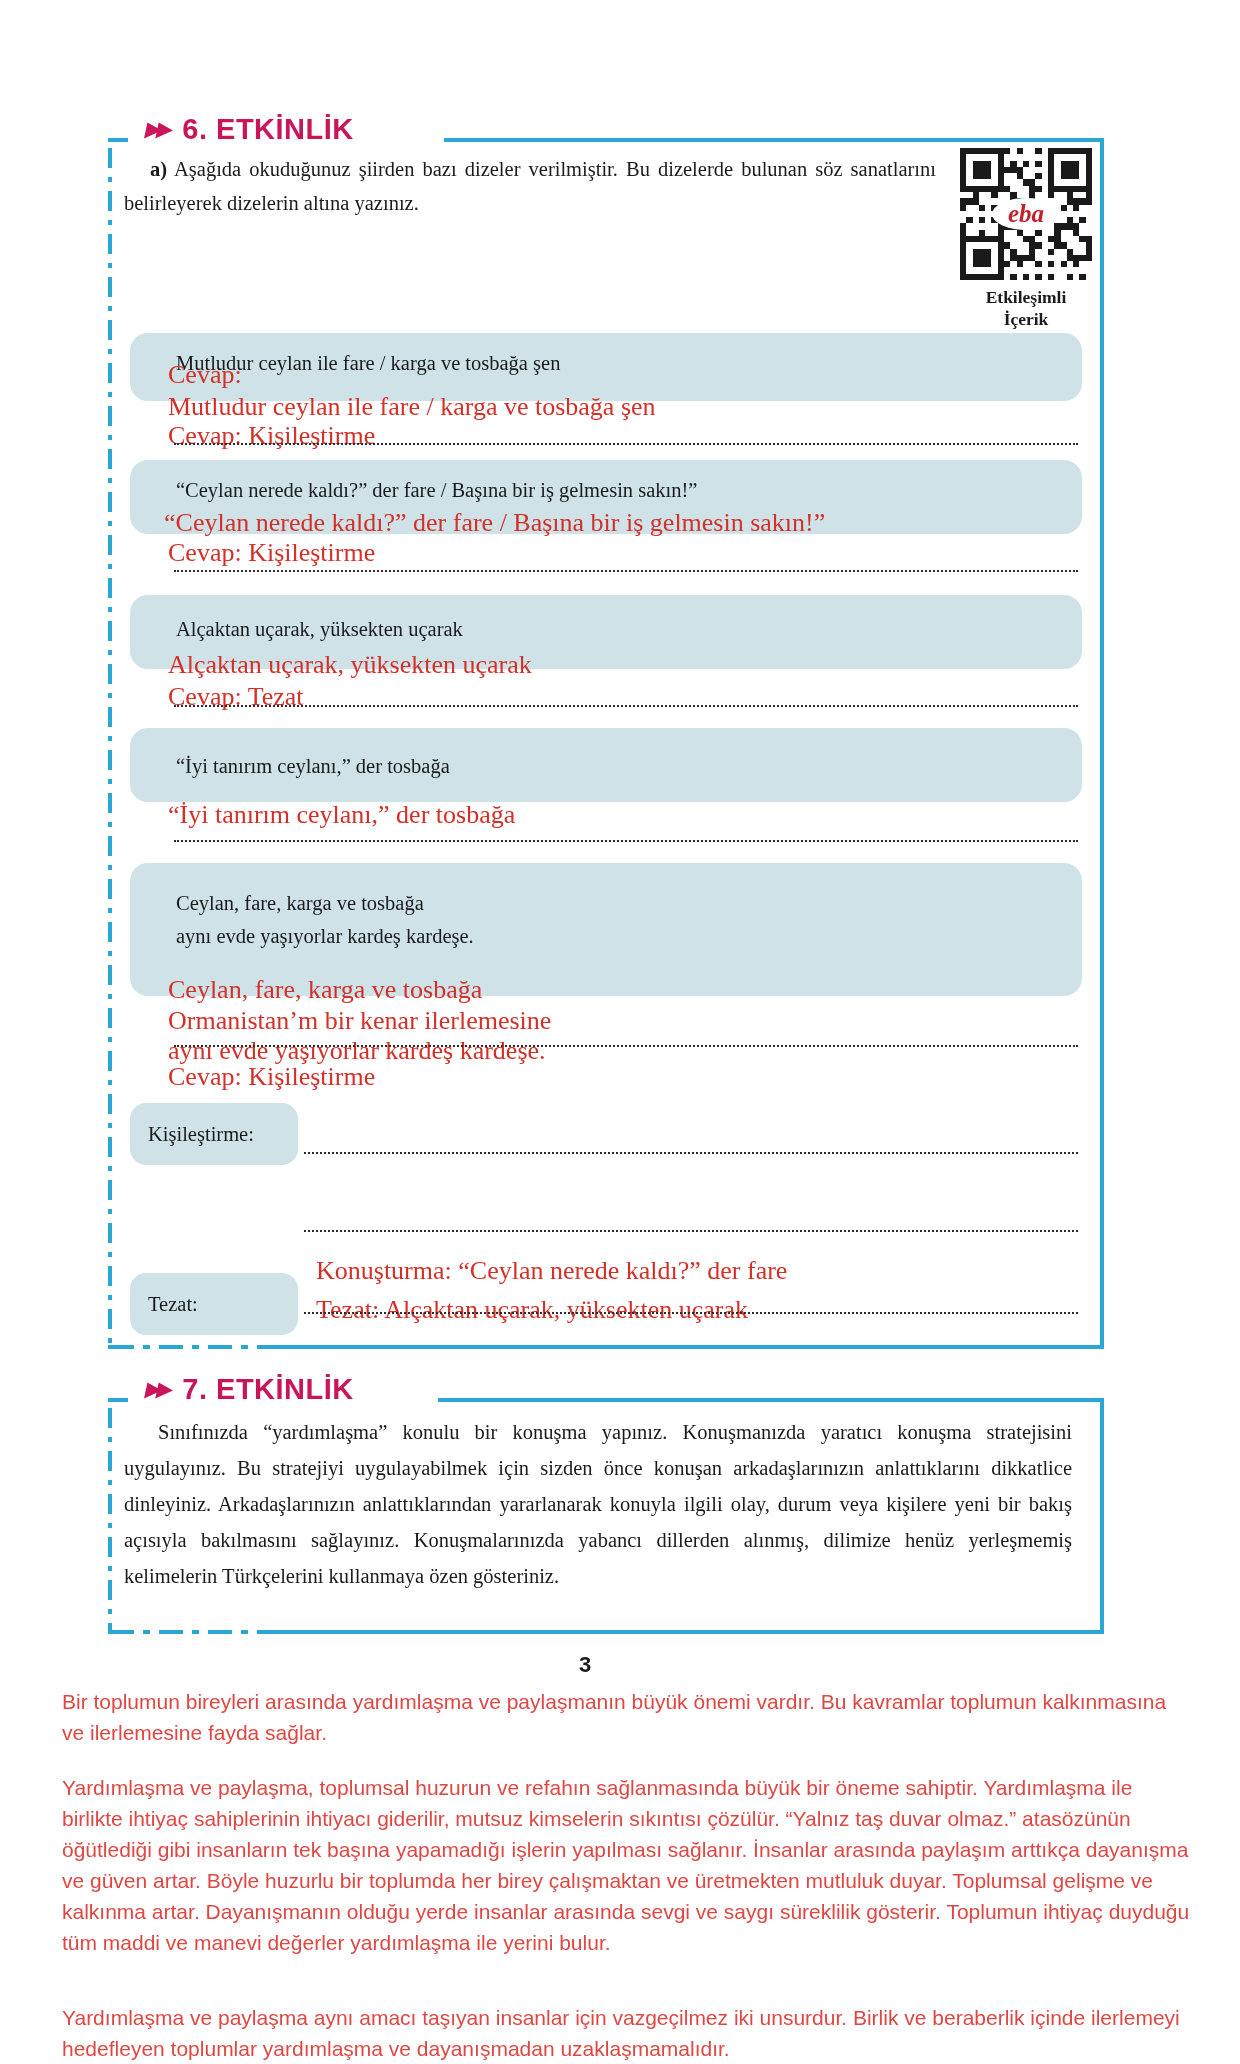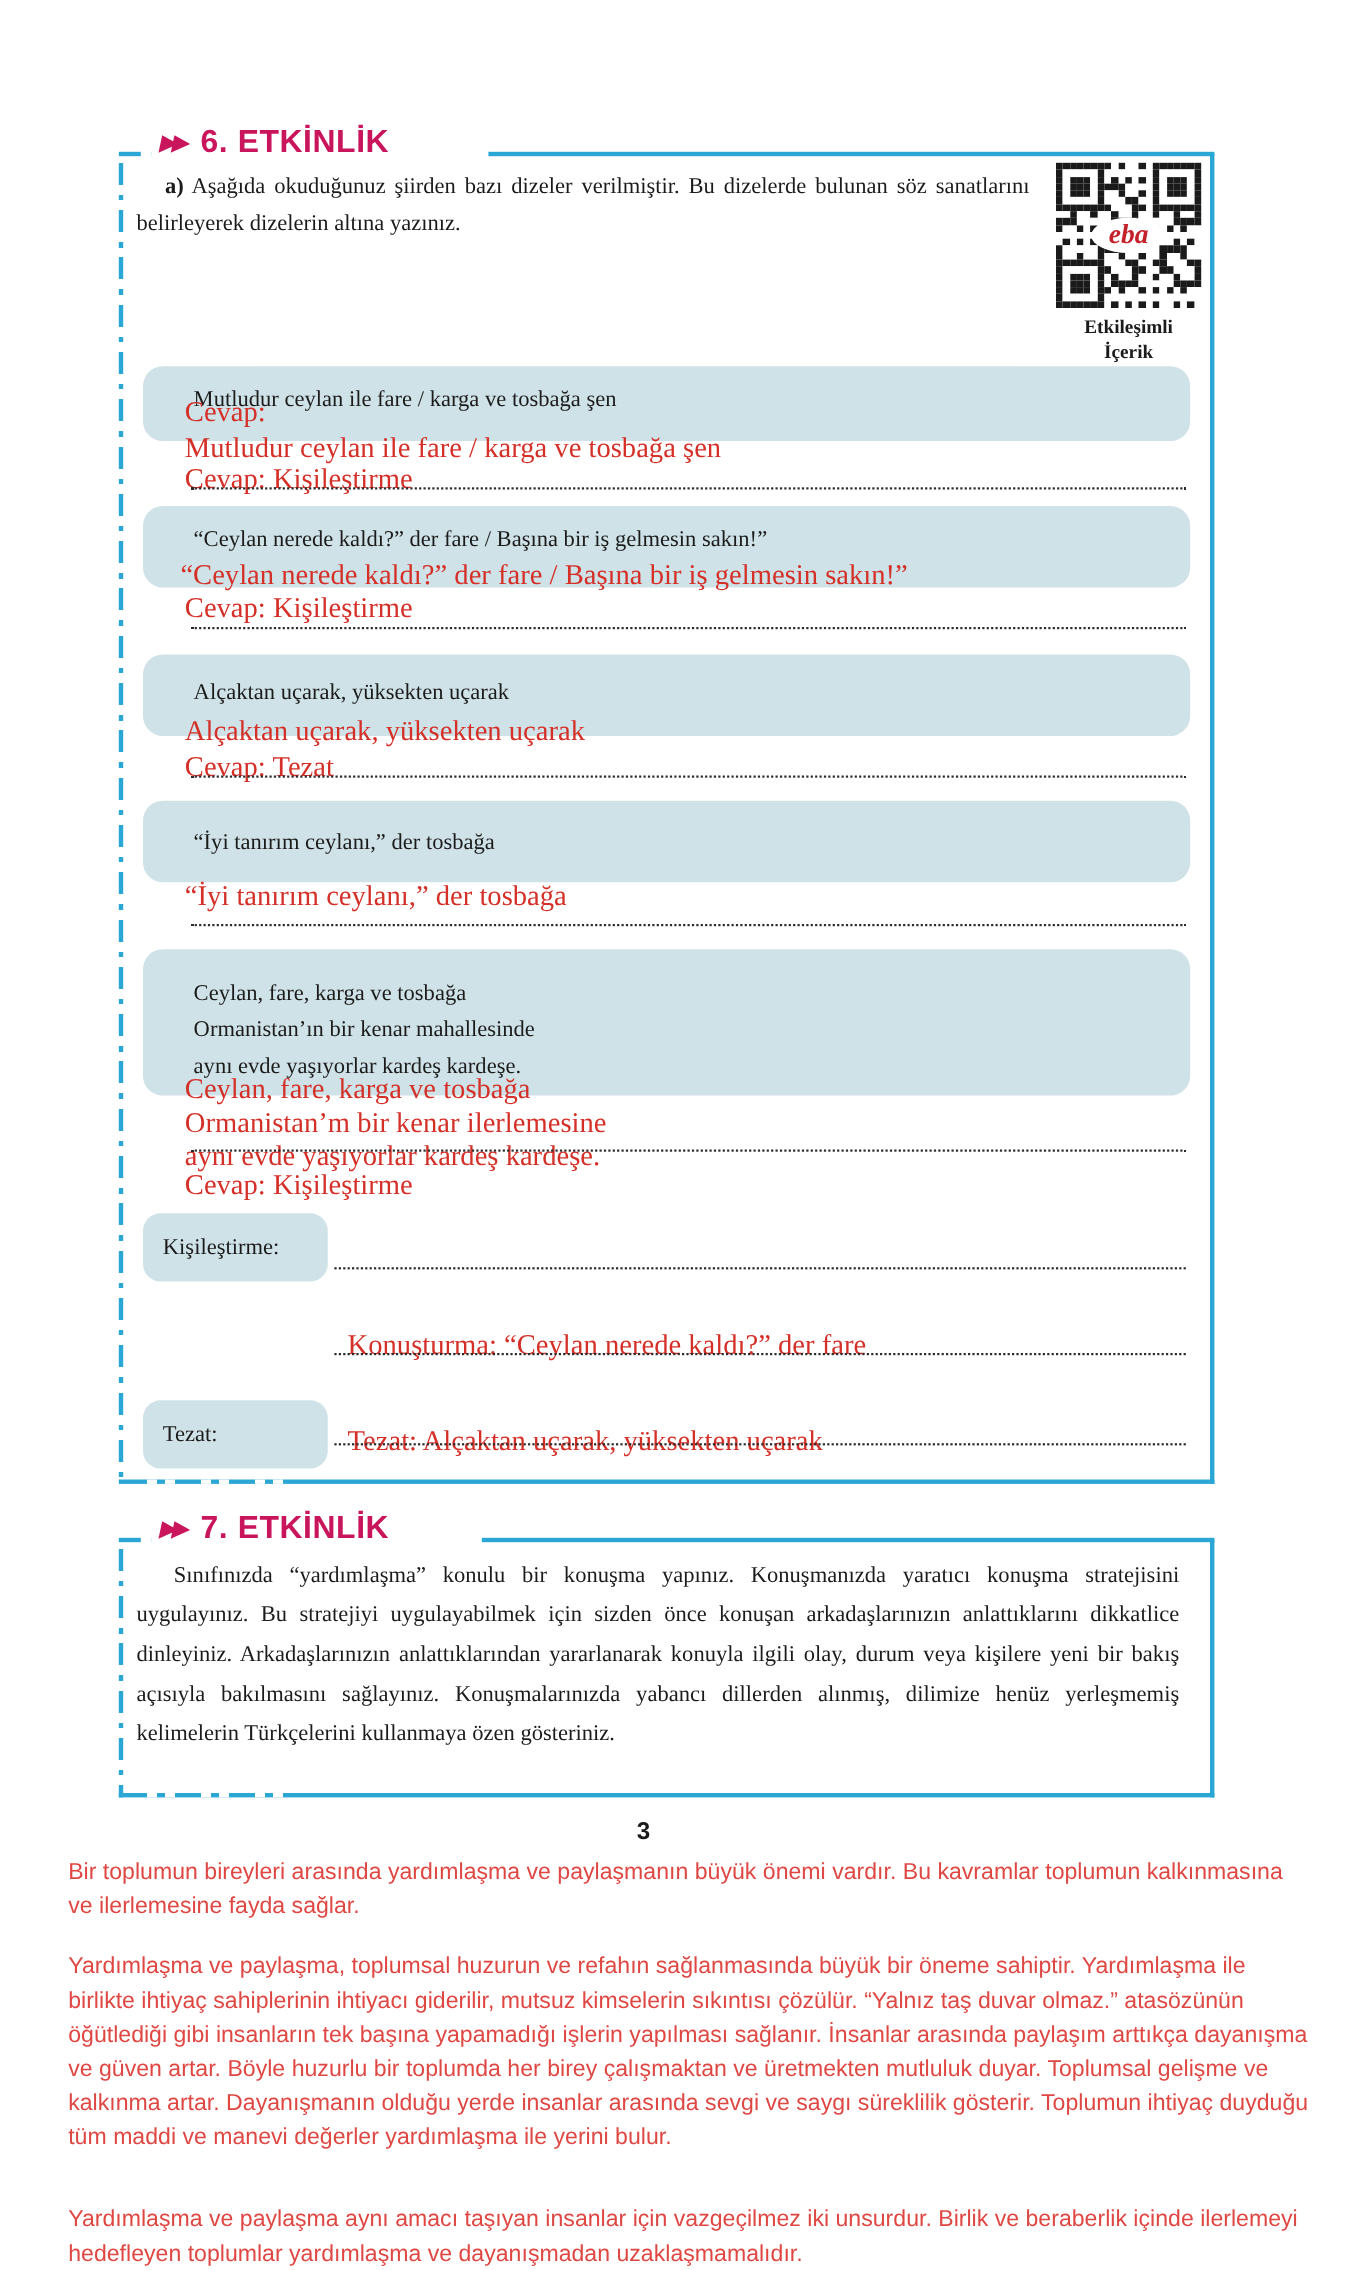--- a/index.html
+++ b/index.html
@@ -539,36 +539,35 @@
 
   <div class="vbox" style="top:588px;height:74px;padding:22px 0 0 46px;box-sizing:border-box;">
     <span class="vline">“İyi tanırım ceylanı,” der tosbağa</span>
   </div>
   <div class="red" style="top:660px;left:60px;">“İyi tanırım ceylanı,” der tosbağa</div>
   <div class="red" style="top:690px;left:60px;margin-top:48px;">Cevap: Konuşturma</div>
   <div class="dots" style="top:700px;left:66px;right:22px;"></div>
 
   <div class="vbox" style="top:723px;height:133px;padding:24px 0 0 46px;box-sizing:border-box;">
     <span class="vline">Ceylan, fare, karga ve tosbağa</span>
-    <span class="vline">Ormanistan’ın bir kenar mahallesinde</span>
     <span class="vline">aynı evde yaşıyorlar kardeş kardeşe.</span>
   </div>
   <div class="red" style="top:835px;left:60px;">Ceylan, fare, karga ve tosbağa</div>
   <div class="red" style="top:866px;left:60px;">Ormanistan’m bir kenar ilerlemesine</div>
   <div class="red" style="top:896px;left:60px;">aynı evde yaşıyorlar kardeş kardeşe.</div>
   <div class="dots" style="top:905px;left:66px;right:22px;"></div>
   <div class="red" style="top:922px;left:60px;">Cevap: Kişileştirme</div>
 
 
   <div class="lbox" style="top:963px;">
     <span>Kişileştirme:</span>
   </div>
   <div class="dots" style="top:1012px;left:196px;right:22px;"></div>
 
-  <div class="red" style="top:1068px;left:208px;">Konuşturma: “Ceylan nerede kaldı?” der fare</div>
+  <div class="red" style="top:1116px;left:208px;">Konuşturma: “Ceylan nerede kaldı?” der fare</div>
   <div class="dots" style="top:1090px;left:196px;right:22px;"></div>
 
   <div class="lbox" style="top:1133px;">
     <span>Tezat:</span>
   </div>
   <div class="red" style="top:1155px;left:208px;">Tezat: Alçaktan uçarak, yüksekten uçarak</div>
   <div class="dots" style="top:1172px;left:196px;right:22px;"></div>
 </div>
 
 <div class="act" style="left:108px;top:1400px;width:992px;height:230px;">

